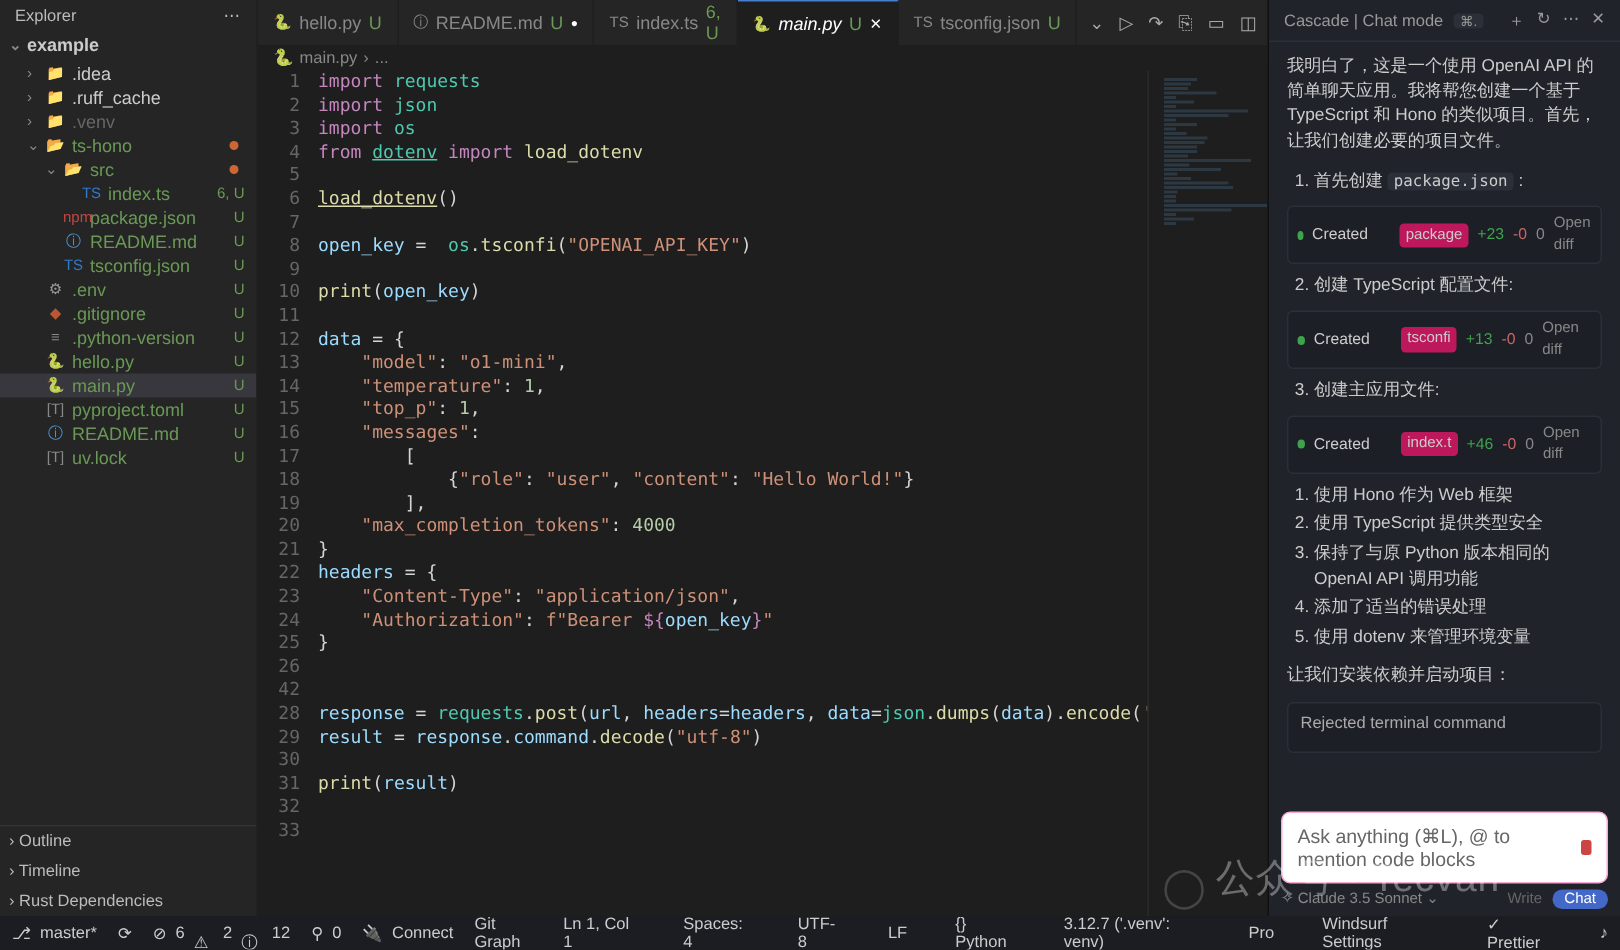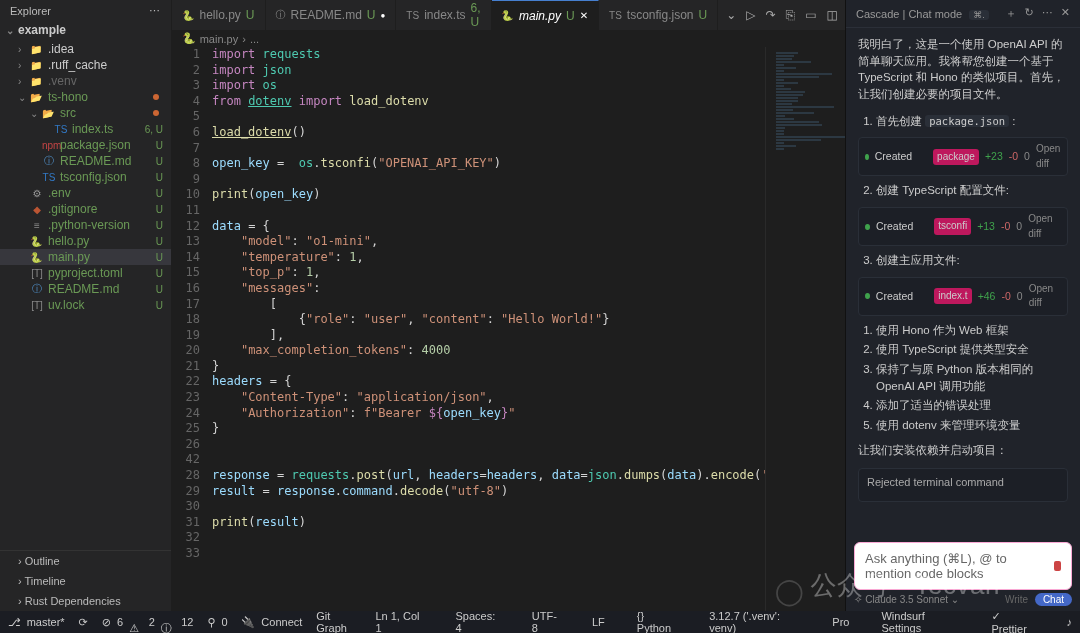--- a/index.html
+++ b/index.html
@@ -26,21 +26,21 @@
   .tree-row.selected { background: #37373d; }
   .tree-row .chev { width: 10px; color: #888; font-size: 10px; margin-right: 2px; flex-shrink: 0; }
   .tree-row .ficon { width: 14px; text-align: center; flex-shrink: 0; margin-right: 4px; font-size: 10px; }
   .tree-row .name { flex: 1; color: #ccc; white-space: nowrap; overflow: hidden; }
   .tree-row .badge { color: #9a7856; font-size: 10px; padding-right: 2px; }
   .tree-row .badge.u { color: #6a9955; }
   .tree-row .untracked .name, .tree-row.untracked .name { color: #6a9955; }
   .tree-row.untracked .badge { color: #6a9955; }
   .tree-row .dot-orange { width: 6px; height: 6px; background: #cc6633; border-radius: 50%; margin-left: auto; margin-right: 6px; }
   .sidebar-bottom { display: flex; flex-direction: column; border-top: 1px solid #333; }
-  .sidebar-bottom div { padding: 4px 18px; font-size: 11px; color: #bbb; cursor: pointer; }
+  .sidebar-bottom div { padding: 4px 6px; font-size: 11px; color: #bbb; cursor: pointer; }
 
   
   .editor-column { flex: 1; display: flex; flex-direction: column; background: #1e1e1e; min-width: 0; }
   .tab-bar { display: flex; align-items: center; background: #252526; height: 30px; }
   .tab { display: flex; align-items: center; padding: 0 10px; height: 100%; gap: 5px; border-right: 1px solid #1e1e1e; cursor: pointer; color: #888; }
   .tab.active { background: #1e1e1e; color: #fff; border-top: 1px solid #467fcf; }
   .tab .tag-u { color: #6a9955; }
   .tab-actions { margin-left: auto; display: flex; gap: 10px; padding: 0 8px; color: #aaa; }
   .breadcrumb { font-size: 11px; color: #888; padding: 2px 10px; display: flex; align-items: center; gap: 4px; }
 

